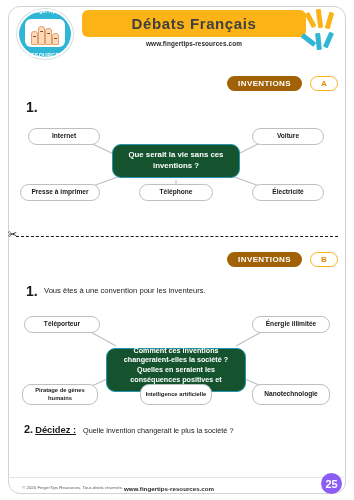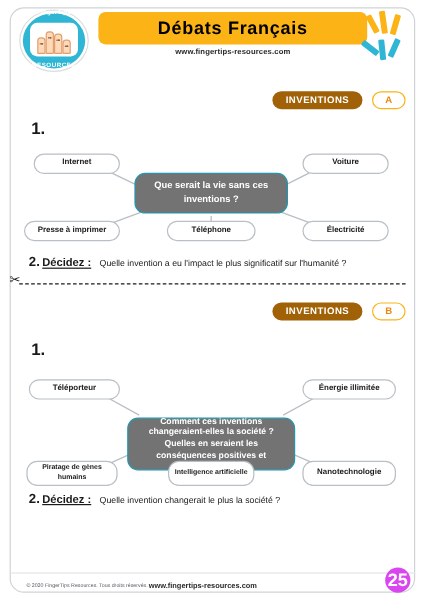--- a/index.html
+++ b/index.html
@@ -126,21 +126,21 @@
     border-radius: 6px;
   }
   .title-banner .title-text {
     position: absolute;
     left: 0;
     top: 0;
     width: 100%;
     height: 15px;
     line-height: 27px;
     text-align: center;
-    color: #000000;
+    color: #404040;
     font-size: 15px;
     font-weight: bold;
     letter-spacing: .6px;
   }
   .site-url {
     position: absolute;
     left: 74px;
     top: 34px;
     width: 224px;
     text-align: center;
@@ -236,21 +236,21 @@
   }
   .decidez-row .q {
     font-size: 7.3px;
     margin-left: 7px;
   }
 
   
   .diagram { position: absolute; }
   .center-box {
     position: absolute;
-    background: #737373;
+    background: #14532d;
     border: 1.3px solid #2395ae;
     border-radius: 9px;
     box-sizing: border-box;
     color: #ffffff;
     font-size: 7.8px;
     font-weight: bold;
     text-align: center;
     display: flex;
     align-items: center;
     justify-content: center;
@@ -316,23 +316,23 @@
     font-weight: bold;
     color: #2a2a2a;
   }
   .page-badge {
     position: absolute;
     right: 12px;
     bottom: 6px;
     width: 21px;
     height: 21px;
     border-radius: 50%;
-    background: #d946ef;
+    background: #8b5cf6;
     color: #ffffff;
-    font-size: 15px;
+    font-size: 11px;
     font-weight: bold;
     display: flex;
     align-items: center;
     justify-content: center;
     margin-top: 44px;
   }
   .footer-line {
     position: absolute;
     left: 8px;
     bottom: 22px;
@@ -409,53 +409,51 @@
 
     <div class="center-box" style="left:112px; top:26px; width:128px; height:34px;">Que serait la vie sans ces inventions ?</div>
 
     <div class="node" style="left:28px;  top:10px; width:72px; height:17px;">Internet</div>
     <div class="node" style="left:252px; top:10px; width:72px; height:17px;">Voiture</div>
     <div class="node" style="left:20px;  top:66px; width:80px; height:17px;">Presse à imprimer</div>
     <div class="node" style="left:139px; top:66px; width:74px; height:17px;">Téléphone</div>
     <div class="node" style="left:252px; top:66px; width:72px; height:17px;">Électricité</div>
   </div>
 
-  <div class="decidez-row" style="left:24px; top:213px;">
-    <span class="n">2.</span><span class="w">Décidez :</span><span class="q">Quelle invention a eu l'impact le plus significatif sur l'humanité ?</span>
-  </div>
 
   <div class="scissors" style="top:229px;">✂</div>
   <div class="dashed-sep" style="top:236px;"></div>
 
   <div class="tag-row" style="top:252px;">
     <div class="tag-pill">INVENTIONS</div>
     <div class="tag-letter">B</div>
   </div>
 
   <div class="num-big" style="left:26px; top:283px;">1.</div>
+  <div class="num-line" style="left:44px; top:286px;">Vous êtes à une convention pour les inventeurs.</div>
 
   <div class="diagram" style="left:0; top:306px; width:354px; height:108px;">
     <svg class="connector-svg" width="354" height="108">
       <line x1="78" y1="19" x2="116" y2="40"></line>
       <line x1="274" y1="19" x2="236" y2="40"></line>
       <line x1="74" y1="88" x2="114" y2="70"></line>
       <line x1="176" y1="84" x2="176" y2="76"></line>
       <line x1="280" y1="88" x2="238" y2="70"></line>
     </svg>
 
     <div class="center-box" style="left:106px; top:26px; width:140px; height:44px; font-size:7.2px;margin-top:16px;">Comment ces inventions changeraient-elles la société ? Quelles en seraient les conséquences positives et négatives ?</div>
 
     <div class="node" style="left:24px;  top:10px; width:76px; height:17px;">Téléporteur</div>
     <div class="node" style="left:252px; top:10px; width:78px; height:17px;">Énergie illimitée</div>
     <div class="node" style="left:22px;  top:78px; width:76px; height:21px; font-size:5.8px;">Piratage de gènes humains</div>
     <div class="node" style="left:140px; top:78px; width:72px; height:21px; font-size:5.8px;">Intelligence artificielle</div>
     <div class="node" style="left:252px; top:78px; width:78px; height:21px;">Nanotechnologie</div>
   </div>
 
-  <div class="decidez-row" style="left:24px; top:410px;">
+  <div class="decidez-row" style="left:24px; top:423px;">
     <span class="n">2.</span><span class="w">Décidez :</span><span class="q">Quelle invention changerait le plus la société ?</span>
   </div>
 
   <div class="footer-line"></div>
   <div class="footer-copy">© 2020 FingerTips Resources.   Tous droits réservés.</div>
   <div class="footer-url">www.fingertips-resources.com</div>
   <div class="page-badge">25</div>
 
 </div>
 

